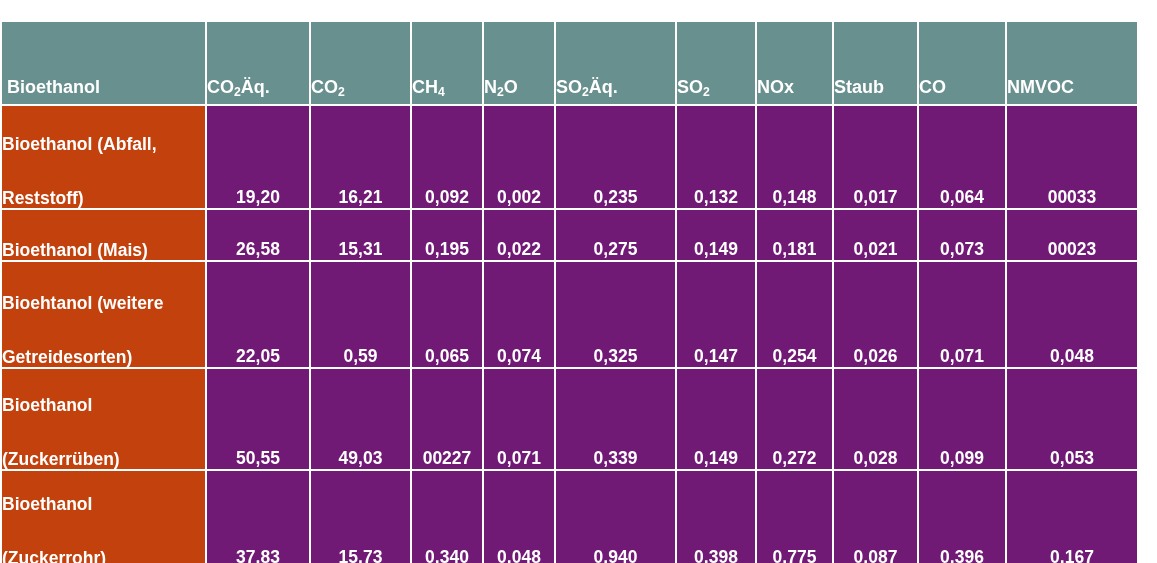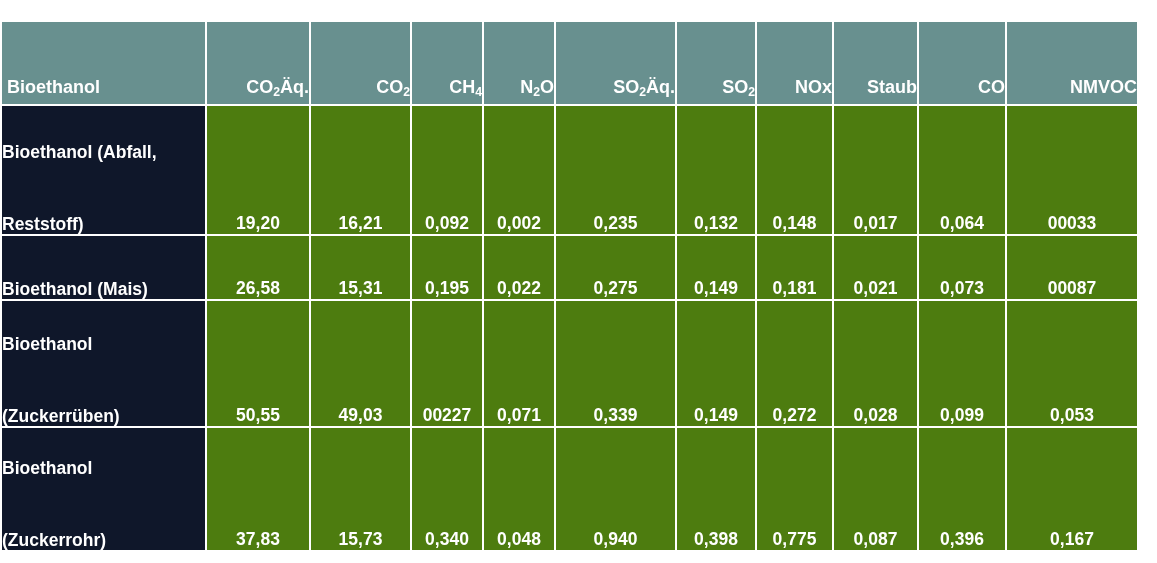--- a/index.html
+++ b/index.html
@@ -34,52 +34,52 @@
     color: #ffffff;
     font-weight: bold;
     font-size: 17.5px;
     vertical-align: bottom;
     overflow: hidden;
   }
   
   tr.header-row th {
     background: #68908f;
     height: 76px;
-    text-align: right;
+    text-align: left;
     padding-bottom: 6px;
     font-size: 18px;
   }
   tr.header-row th.corner-head {
     text-align: left;
     padding-left: 5px;
   }
   
   td.row-label {
-    background: #0f172a;
+    background: #c2410c;
     text-align: left;
     padding-left: 5px;
     vertical-align: top;
     padding-top: 12px;
     font-size: 17.5px;
     line-height: 1.15;
   }
   td.row-label .line1 {
     display: block;
   }
   td.row-label .line2 {
     display: block;
-    margin-top: 52px;
+    margin-top: 34px;
   }
   td.row-label.single .line1 {
     display: block;
     margin-top: 0;
   }
   
   td.data-cell {
-    background: #4d7c0f;
+    background: #701a75;
     text-align: center;
     vertical-align: bottom;
     padding-bottom: 7px;
     font-size: 18px;
     font-weight: normal;
     color: #fdfbf4;
   }
   
   th sub {
     font-size: 0.68em;
@@ -165,23 +165,39 @@
         </td>
         <td class="data-cell">26,58</td>
         <td class="data-cell">15,31</td>
         <td class="data-cell">0,195</td>
         <td class="data-cell">0,022</td>
         <td class="data-cell">0,275</td>
         <td class="data-cell">0,149</td>
         <td class="data-cell">0,181</td>
         <td class="data-cell">0,021</td>
         <td class="data-cell">0,073</td>
-        <td class="data-cell">00087</td>
-      </tr>
-
+        <td class="data-cell">00023</td>
+      </tr>
+
+      <tr class="r3">
+        <td class="row-label">
+          <span class="line1">Bioehtanol (weitere</span>
+          <span class="line2">Getreidesorten)</span>
+        </td>
+        <td class="data-cell">22,05</td>
+        <td class="data-cell">0,59</td>
+        <td class="data-cell">0,065</td>
+        <td class="data-cell">0,074</td>
+        <td class="data-cell">0,325</td>
+        <td class="data-cell">0,147</td>
+        <td class="data-cell">0,254</td>
+        <td class="data-cell">0,026</td>
+        <td class="data-cell">0,071</td>
+        <td class="data-cell">0,048</td>
+      </tr>
 
       <tr class="r4">
         <td class="row-label">
           <span class="line1">Bioethanol</span>
           <span class="line2">(Zuckerrüben)</span>
         </td>
         <td class="data-cell">50,55</td>
         <td class="data-cell">49,03</td>
         <td class="data-cell">00227</td>
         <td class="data-cell">0,071</td>

